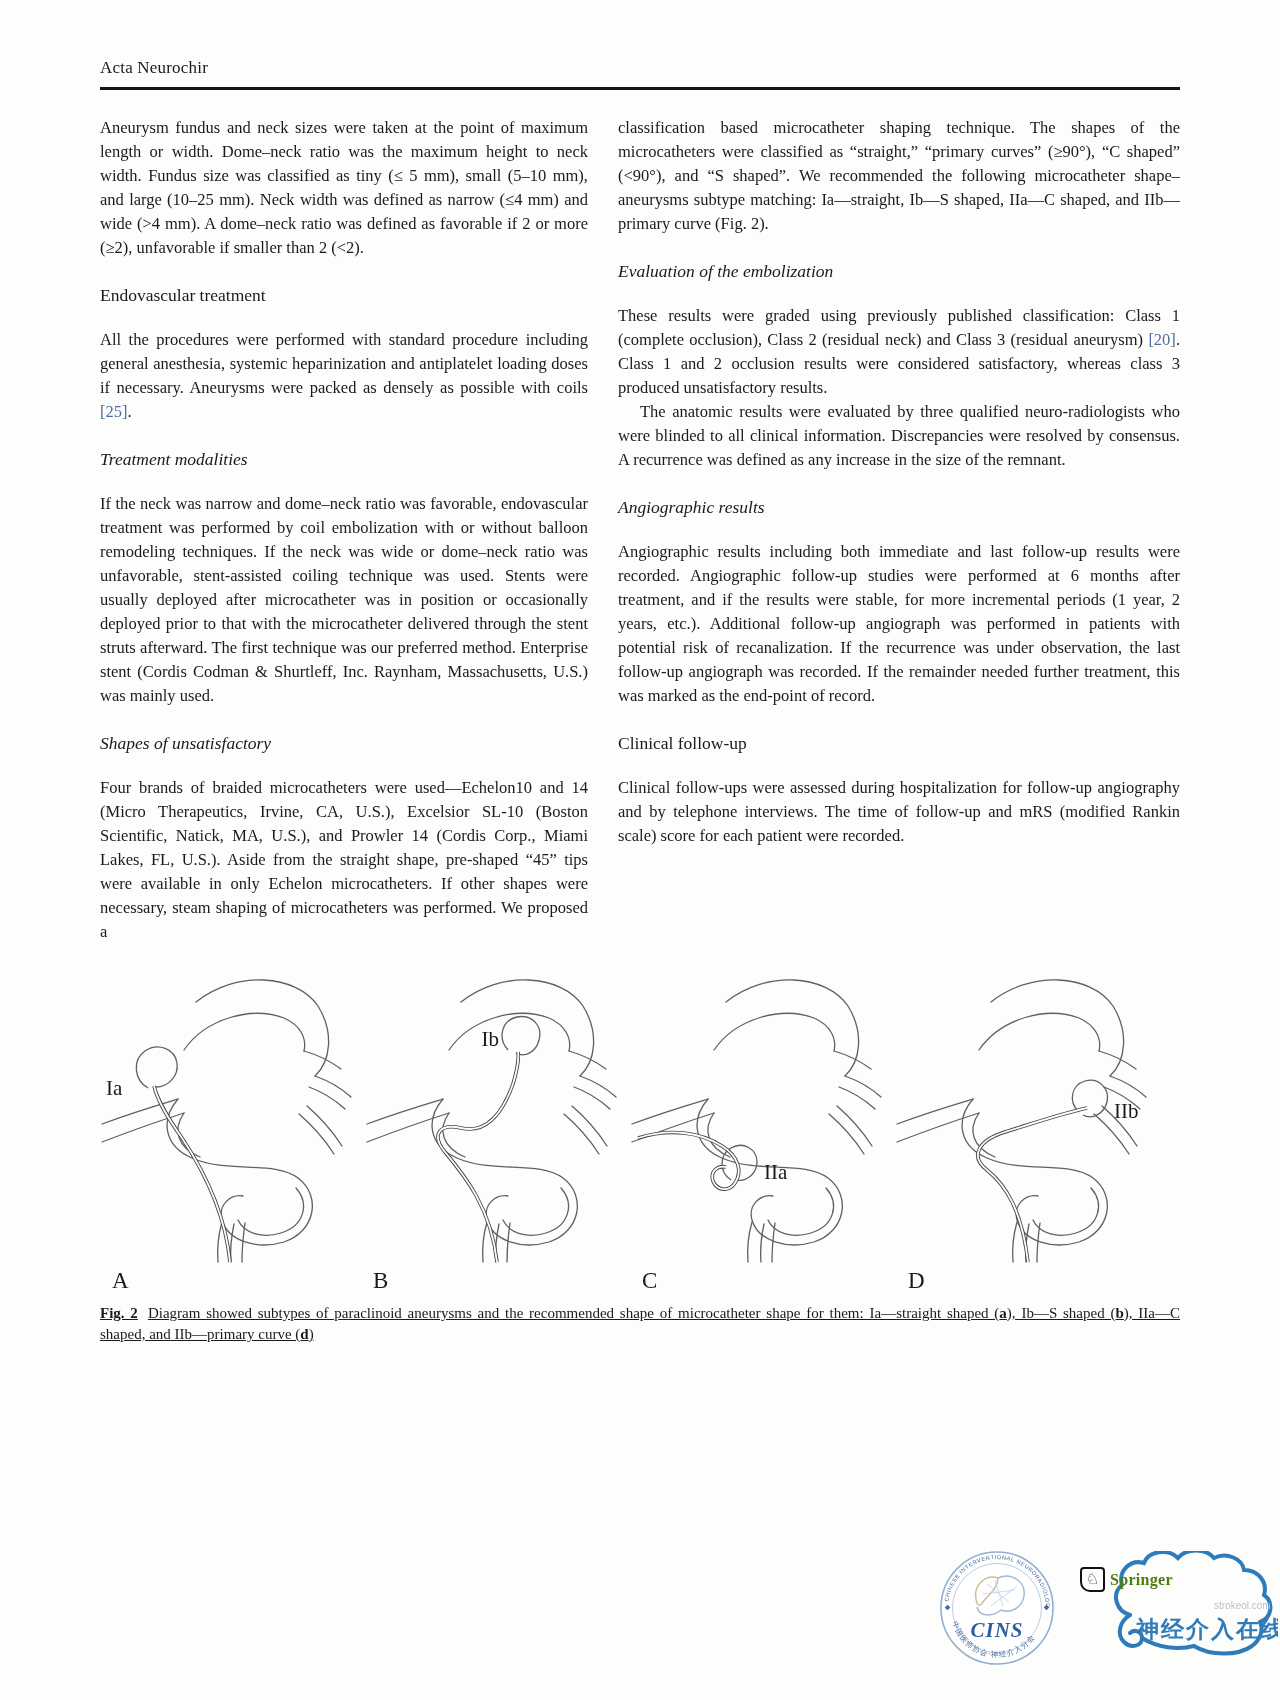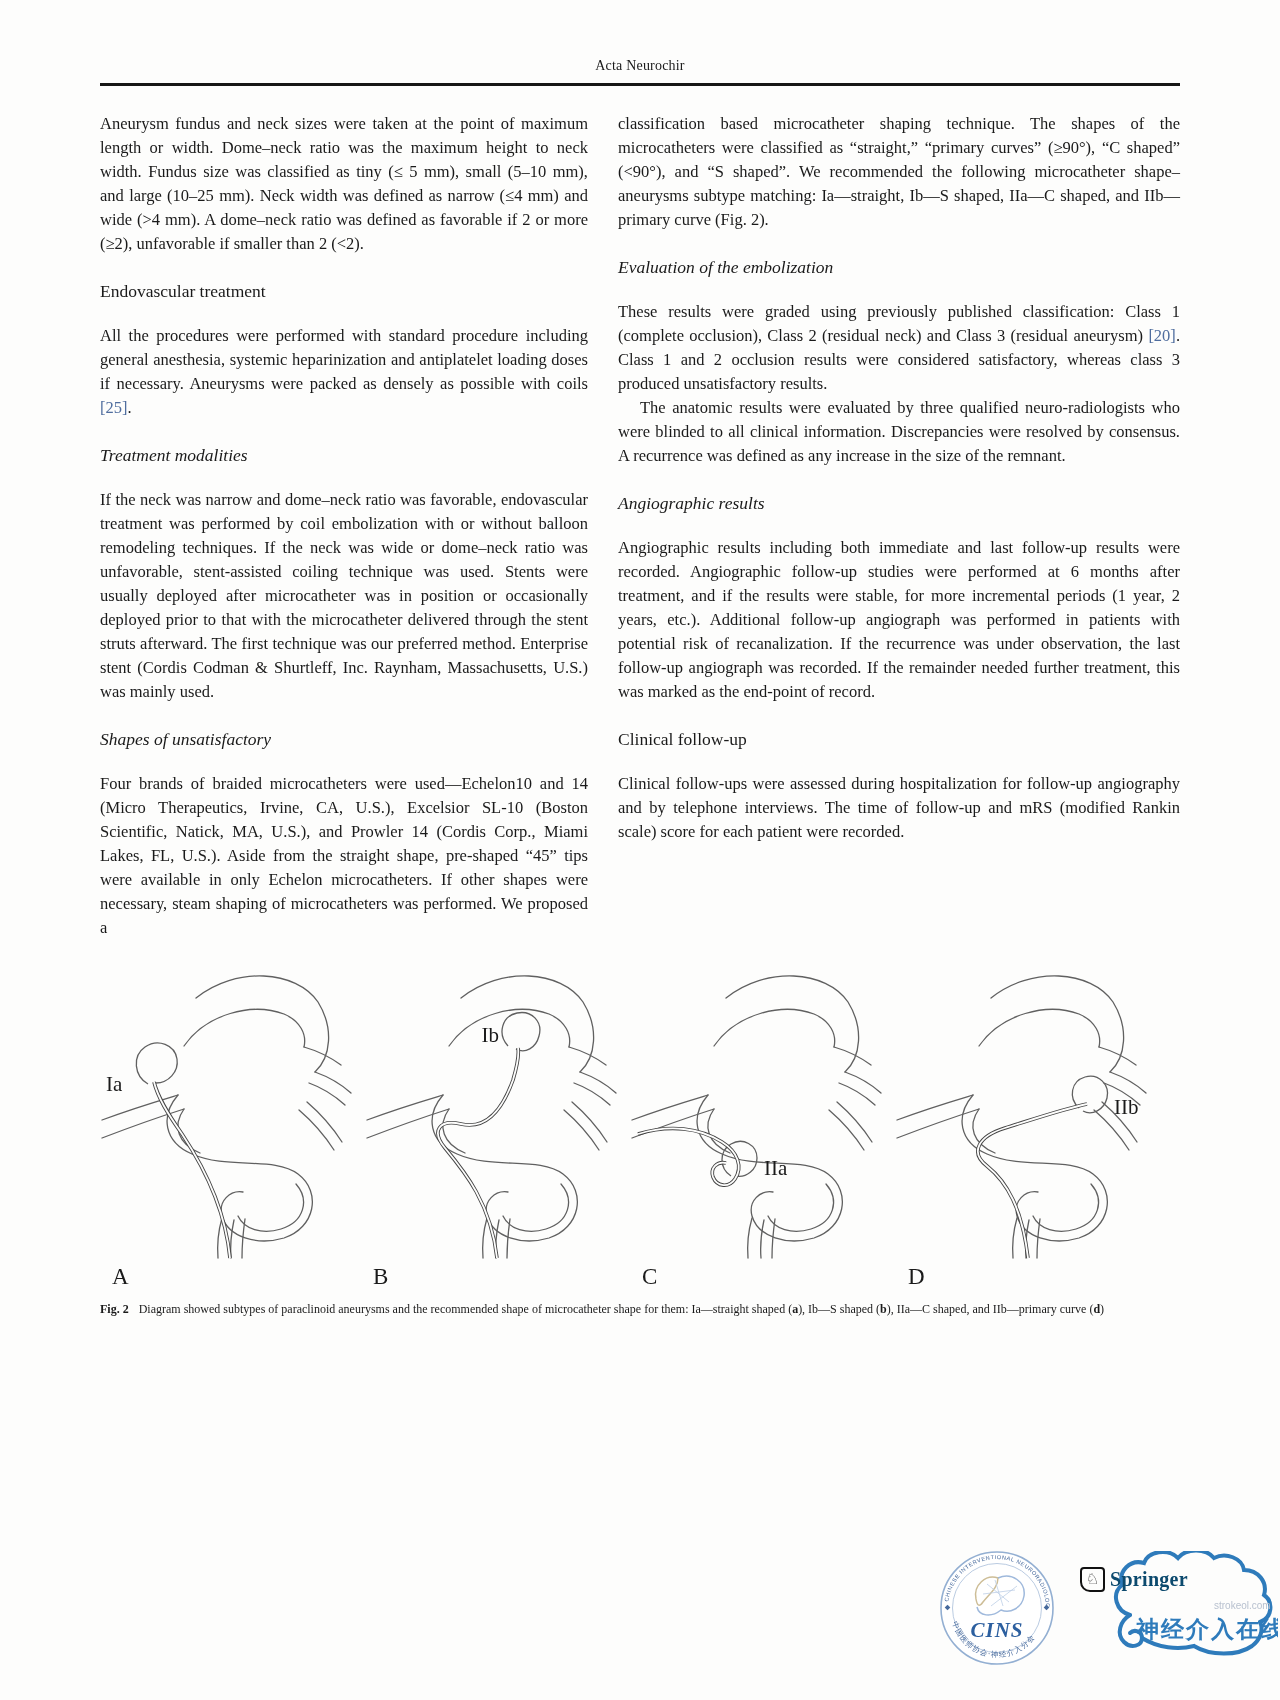--- a/index.html
+++ b/index.html
@@ -1,46 +1,46 @@
 <!DOCTYPE html>
 <html lang="en" style="--link: #4f6d9e; --logo-blue: #2e7bbb;"><head>
 <meta charset="utf-8">
 <style>
   html,body{margin:0;padding:0;background:#e8e8e8;}
   .page{position:relative;width:1280px;height:1700px;background:#fdfdfc;
         font-family:"Liberation Serif",serif;color:#1a1a1a;overflow:hidden;margin:0 auto;}
   
   .header{padding:58px 100px 0 100px;}
-  .journal{font-size:14px;letter-spacing:.2px;text-align:center;}
+  .journal{font-size:17px;letter-spacing:.2px;}
   .rule{margin:9px 100px 0 100px;border-bottom:3px solid #161616;}
   
   .cols{display:flex;padding:0 100px;margin-top:26px;}
   .col-left{width:488px;margin-right:30px;flex:none;}
   .col-right{width:562px;flex:none;font-family:Liberation Serif, serif;}
   p.body{font-size:16.5px;line-height:24px;text-align:justify;margin:0;}
   p.indent{text-indent:22px;}
   h3.sec{font-size:17.5px;font-weight:normal;margin:24px 0 22px 0;line-height:22px;}
   h3.first{margin-top:0;}
   h3.it{font-style:italic;}
   .ref{color:var(--link,#4f6d9e);cursor:pointer;}
   
   .figure{margin:14px 0 0 100px;}
   .fig-letter{font-size:23px;fill:#1a1a1a;}
   .fig-sub{font-size:21px;fill:#1a1a1a;}
-  .caption{margin:6px 100px 0 100px;font-size:12px;line-height:21px;text-align:justify;}
+  .caption{margin:6px 100px 0 100px;font-size:15px;line-height:21px;text-align:justify;text-decoration:underline;}
   .cap-label{font-weight:bold;margin-right:10px;}
   .cap-b{font-weight:bold;}
   
   .logos{position:absolute;left:938px;top:1545px;width:340px;height:145px;}
   .cins{position:absolute;left:0;top:4px;}
   .springer{position:absolute;left:142px;top:22px;display:flex;align-items:center;z-index:2;}
   .spr-box{display:inline-flex;align-items:center;justify-content:center;width:21px;height:21px;
            border:2px solid #111;border-radius:4px 4px 4px 10px;font-family:"DejaVu Sans",sans-serif;
            font-size:15px;line-height:1;margin-right:5px;background:#fdfdfc;}
-  .spr-word{font-family:"Liberation Serif",serif;font-weight:bold;font-size:20px;color:#0c4a6e;letter-spacing:.3px;}
+  .spr-word{font-family:"Liberation Serif",serif;font-weight:bold;font-size:16px;color:#4d7c0f;letter-spacing:.3px;}
   .cloud{position:absolute;left:158px;top:6px;}
   .cloud-cn{font-family:"DejaVu Sans",sans-serif;font-weight:bold;font-size:23px;fill:var(--logo-blue,#2e7bbb);letter-spacing:2px;}
   .cloud-site{font-family:"Liberation Sans",sans-serif;font-size:10px;fill:#b8c1cf;}
   .cins-word{font-family:"Liberation Serif",serif;font-style:italic;font-weight:bold;font-size:21px;
              fill:#2c5f9f;letter-spacing:1px;}
   .cins-arc{font-family:"Liberation Sans",sans-serif;font-size:5.6px;fill:#46699c;letter-spacing:.6px;}
   .cins-arc-cn{font-family:"DejaVu Sans",sans-serif;font-size:7.5px;fill:#46699c;letter-spacing:1px;}
 </style>
 </head>
 <body>

